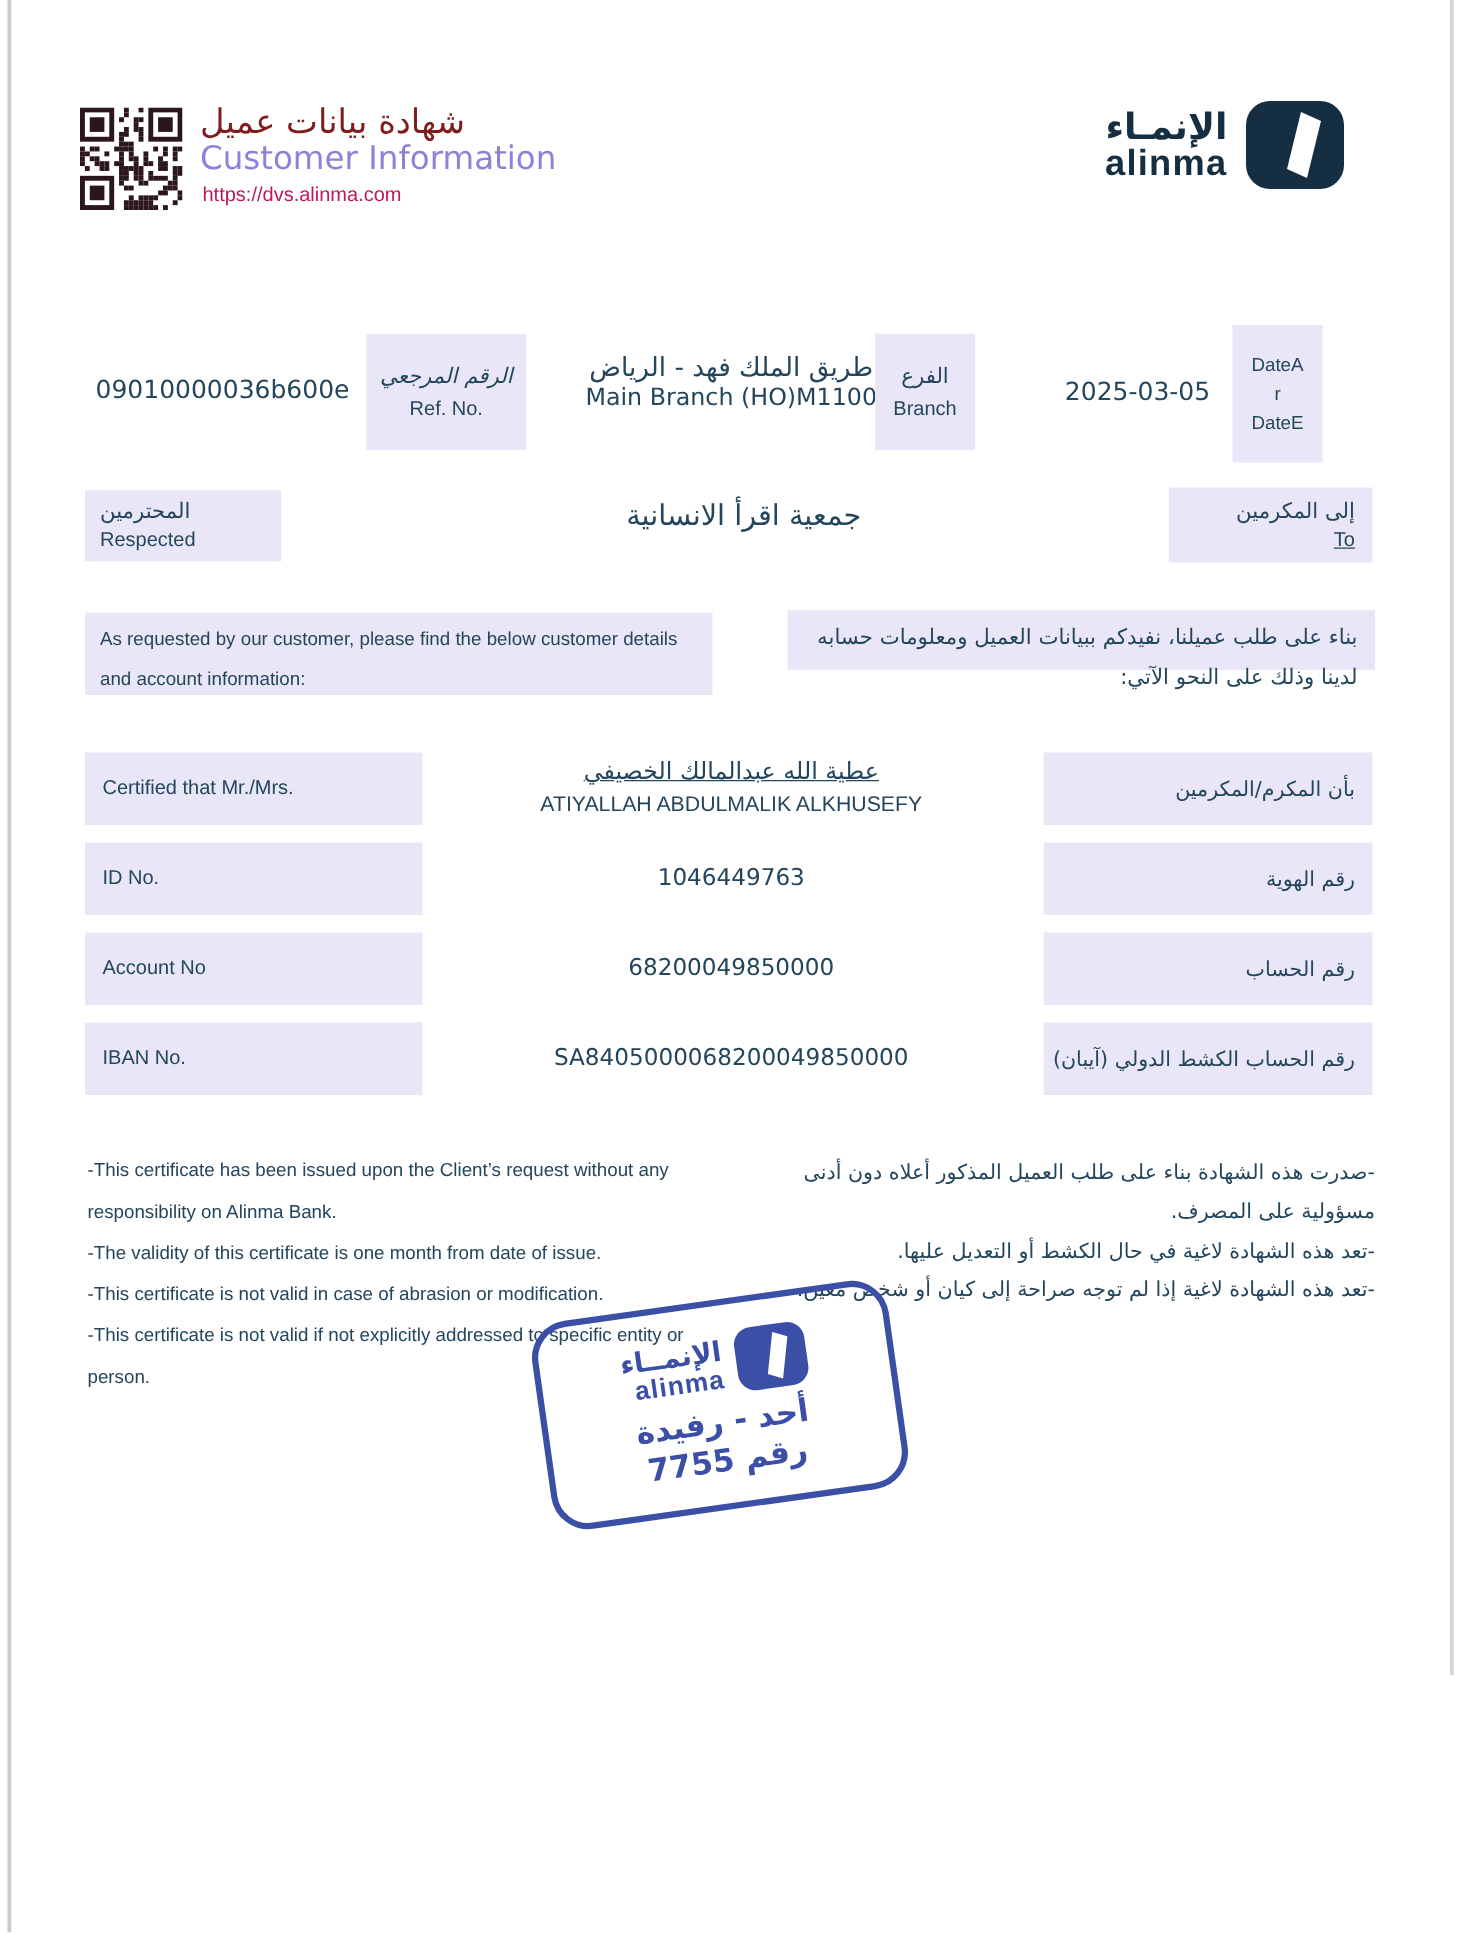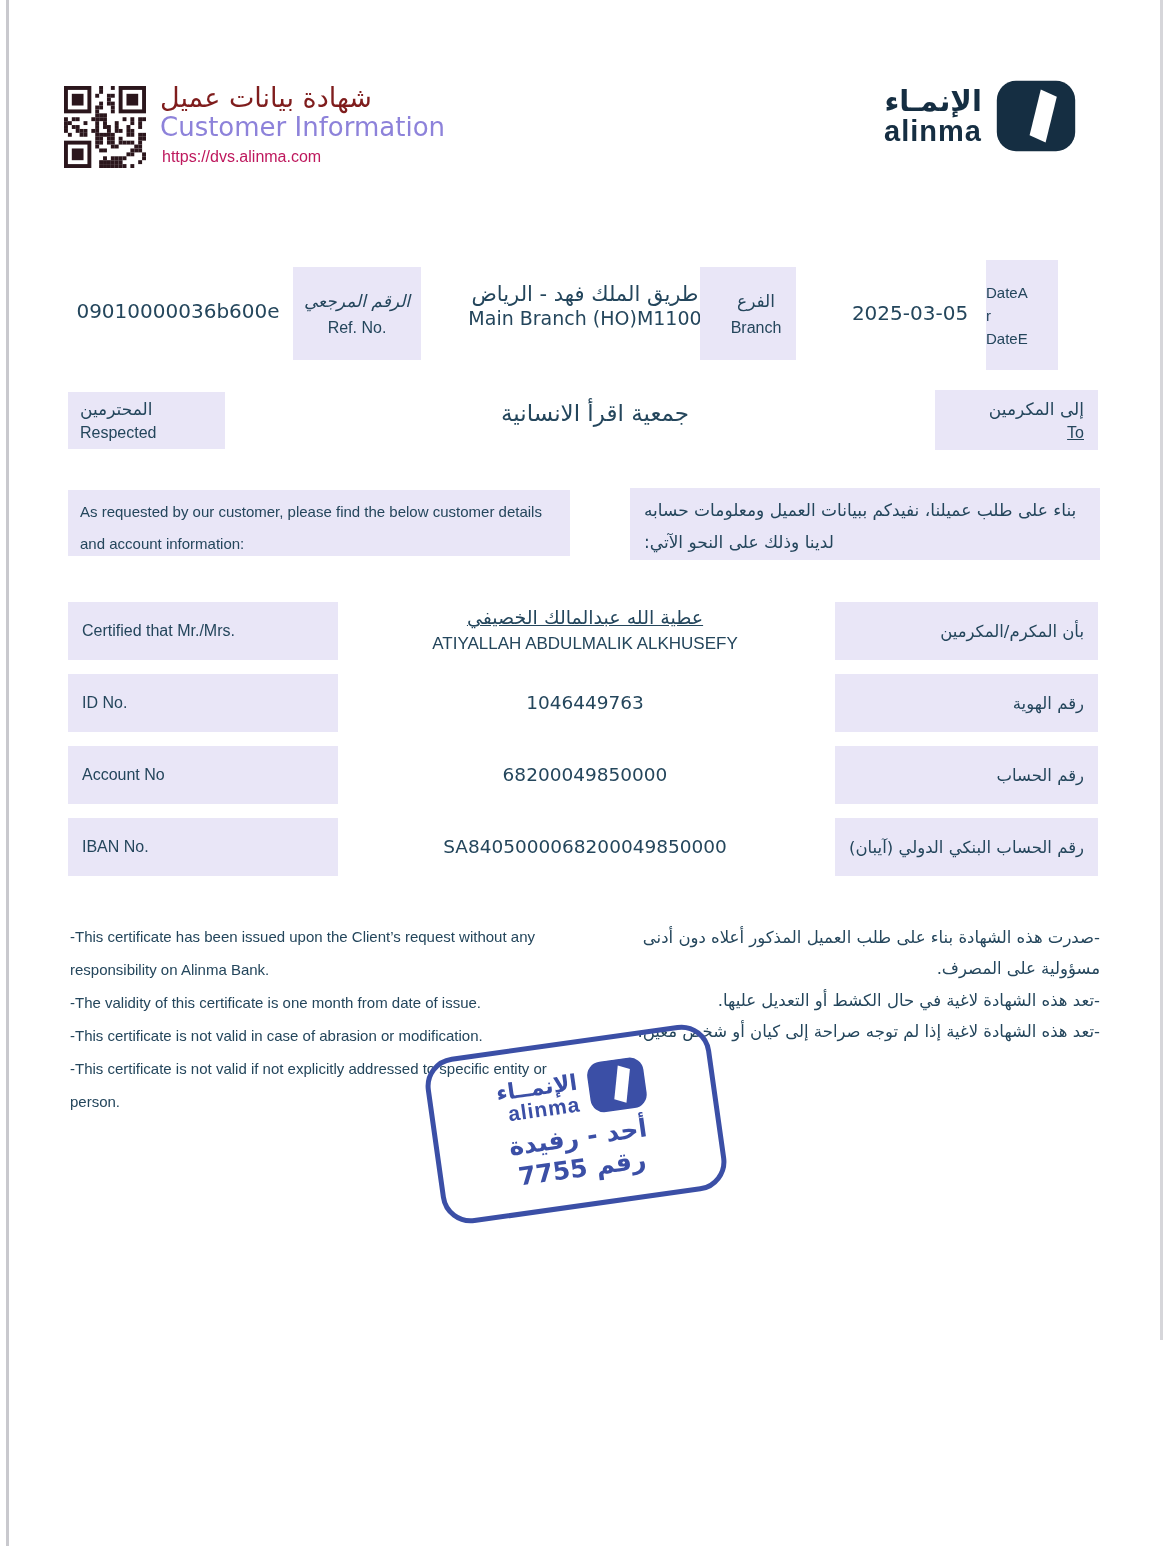--- a/index.html
+++ b/index.html
@@ -25,38 +25,38 @@
   .brand-icon svg{display:block;}
 
   
   .ref-value{left:72px;top:299px;width:212px;text-align:center;font-size:20px;}
   .ref-label{left:293px;top:267px;width:128px;height:93px;text-align:center;gap:8px;}
   .ref-label .ar{font-size:17px;font-style:italic;}
   .ref-label .en{font-size:16px;}
   .branch-value{left:452px;top:281px;width:266px;text-align:center;line-height:1.25;}
   .branch-value .ar{font-size:21px;direction:rtl;}
   .branch-value .en{font-size:19px;}
-  .branch-label{left:700px;top:267px;width:80px;height:93px;text-align:center;gap:8px;padding-left:16px;}
+  .branch-label{left:700px;top:267px;width:80px;height:93px;text-align:center;gap:8px;}
   .branch-label .ar{font-size:17px;}
   .branch-label .en{font-size:16px;}
   .date-value{left:850px;top:301px;width:120px;text-align:center;font-size:20px;}
-  .date-label{left:986px;top:260px;width:72px;height:110px;text-align:left;gap:6px;font-size:15px;}
+  .date-label{left:986px;top:260px;width:72px;height:110px;text-align:center;gap:6px;font-size:15px;}
 
   
   .respected-box{left:68px;top:392px;width:157px;height:57px;padding-left:12px;gap:5px;box-sizing:border-box;}
   .respected-box .ar{font-size:17px;direction:rtl;text-align:left;}
   .respected-box .en{font-size:16px;}
   .to-value{left:430px;top:400px;width:330px;text-align:center;font-size:23px;direction:rtl;}
   .to-box{left:935px;top:390px;width:163px;height:60px;padding-right:14px;gap:5px;box-sizing:border-box;text-align:right;}
   .to-box .ar{font-size:17px;direction:rtl;}
   .to-box .en{font-size:16px;text-decoration:underline;}
 
   
   .intro-en{left:68px;top:490px;width:502px;height:66px;padding:6px 12px;box-sizing:border-box;font-size:15px;line-height:2.1;justify-content:flex-start;}
-  .intro-ar{left:630px;top:488px;width:470px;height:72px;padding:6px 14px;box-sizing:border-box;font-size:17px;line-height:1.9;direction:rtl;text-align:left;justify-content:flex-start;}
+  .intro-ar{left:630px;top:488px;width:470px;height:48px;padding:6px 14px;box-sizing:border-box;font-size:17px;line-height:1.9;direction:rtl;text-align:right;justify-content:flex-start;}
 
   
   .lbl-left{left:68px;width:270px;height:58px;padding-left:14px;box-sizing:border-box;font-size:16px;}
   .lbl-right{left:835px;width:263px;height:58px;padding-right:14px;box-sizing:border-box;font-size:16.5px;direction:rtl;text-align:right;}
   .val-center{left:350px;width:470px;text-align:center;}
   .row1{top:602px;}
   .row2{top:674px;}
   .row3{top:746px;}
   .row4{top:818px;}
   .val-row1{top:604px;line-height:1.45;}
@@ -288,21 +288,21 @@
   <div class="abs box lbl-left row2 latin">ID No.</div>
   <div class="abs val-center val-num val-row2">1046449763</div>
   <div class="abs box lbl-right row2">رقم الهوية</div>
 
   <div class="abs box lbl-left row3 latin">Account No</div>
   <div class="abs val-center val-num val-row3">68200049850000</div>
   <div class="abs box lbl-right row3">رقم الحساب</div>
 
   <div class="abs box lbl-left row4 latin">IBAN No.</div>
   <div class="abs val-center val-num val-row4">SA8405000068200049850000</div>
-  <div class="abs box lbl-right row4">رقم الحساب البنكي الدولي (آيبان)</div>
+  <div class="abs box lbl-right row4">رقم الحساب الكشط الدولي (آيبان)</div>
 
   <div class="abs notes-en latin">
     <p>-This certificate has been issued upon the Client’s request without any responsibility on Alinma Bank.</p>
     <p>-The validity of this certificate is one month from date of issue.</p>
     <p>-This certificate is not valid in case of abrasion or modification.</p>
     <p>-This certificate is not valid if not explicitly addressed to specific entity or person.</p>
   </div>
   <div class="abs notes-ar">
     <p>-صدرت هذه الشهادة بناء على طلب العميل المذكور أعلاه دون أدنى مسؤولية على المصرف.</p>
     <p>-تعد هذه الشهادة لاغية في حال الكشط أو التعديل عليها.</p>

